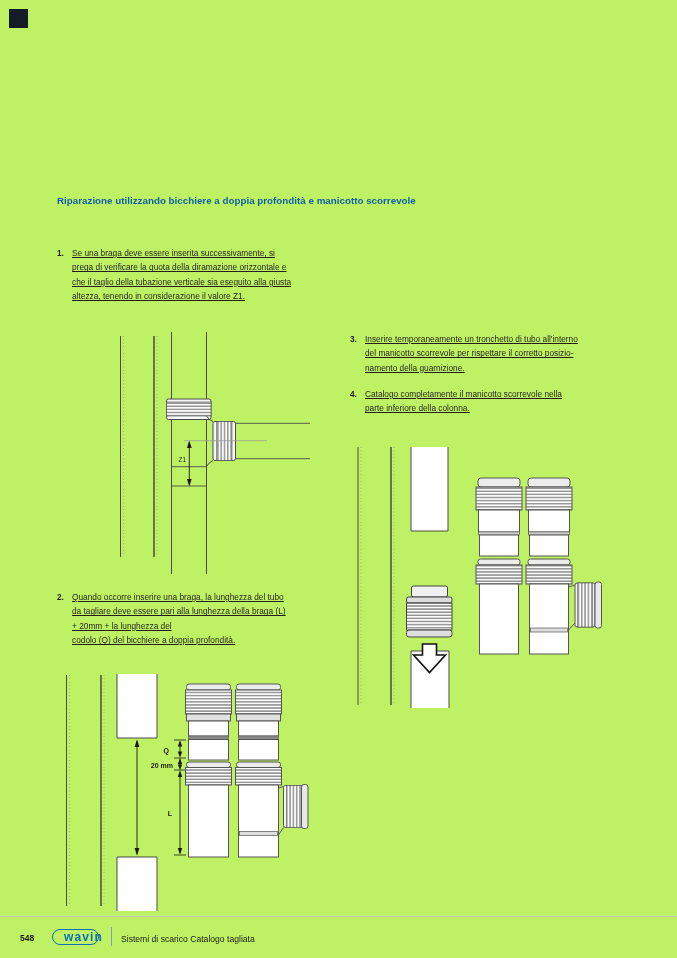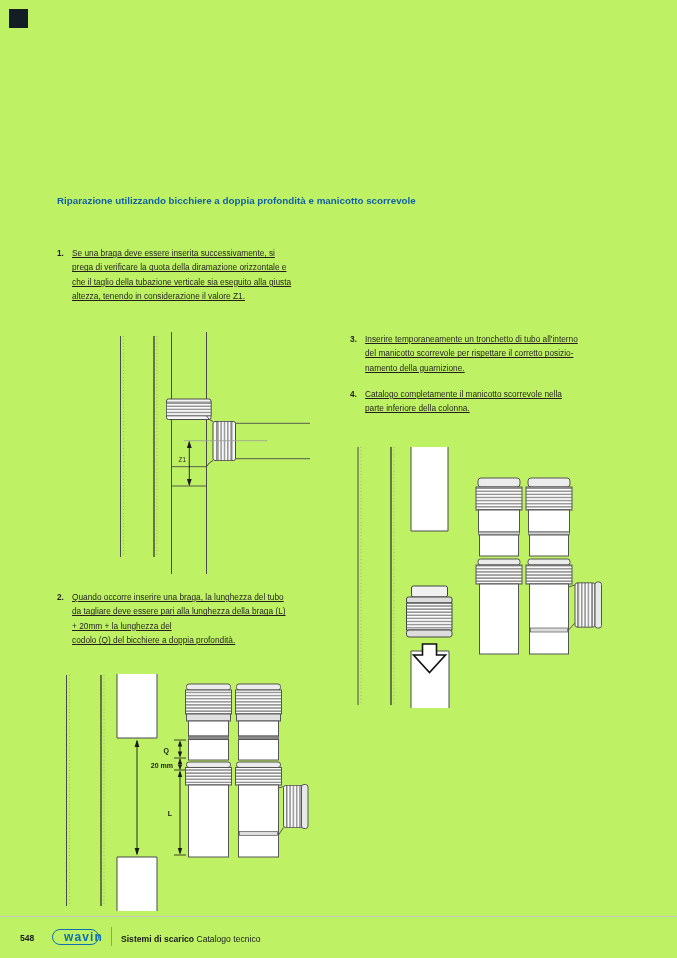--- a/index.html
+++ b/index.html
@@ -27,21 +27,21 @@
   .d3{left:350px;top:444px;}
   .footer-rule{position:absolute;left:0;top:916px;width:677px;height:1px;background:#c6c6c6;}
   .page-number{position:absolute;left:20px;top:933px;font-size:8.6px;font-weight:bold;color:#1a1a1a;}
   .logo{
     position:absolute;left:52px;top:929px;width:45px;height:14px;
     border:1.4px solid #0f6fb4;border-radius:9px;display:flex;align-items:center;justify-content:center;
   }
   .logo span{font-size:12px;font-weight:bold;color:#0f6fb4;letter-spacing:1.1px;margin-left:16px;}
   .footer-divider{position:absolute;left:111px;top:927px;width:1px;height:19px;background:#7f9db9;}
   .footer-series{position:absolute;left:121px;top:934px;font-size:8.6px;color:#1a1a1a;white-space:nowrap;}
-  .footer-series .bold{font-weight:bold;}
+  .footer-series .bold{font-weight:normal;}
   .footer-contact{position:absolute;right:47px;top:984px;font-size:8.6px;color:#333;white-space:nowrap;}
   svg .dimlabel{font-family:"Liberation Sans",sans-serif;font-size:7px;font-weight:bold;fill:#1a1a1a;}
   svg .dimlabel-sm{font-family:"Liberation Sans",sans-serif;font-size:6.4px;fill:#2a2a2a;}
 </style>
 </head>
 <body>
 
 <div class="page">
 
   <div class="corner-marker"></div>
@@ -270,17 +270,17 @@
 
   <div class="footer-rule"></div>
   <div class="page-number">548</div>
   <div class="logo">
     <span>wavin</span>
   </div>
   <div class="footer-divider"></div>
   <div class="footer-series">
     <span class="bold">Sistemi di scarico</span>
     <span> </span>
-    <span>Catalogo tecnico</span>
+    <span>Catalogo tagliata</span>
   </div>
   <div class="footer-contact">Tel. +39 0425 758811 | Fax +39 0425 756052</div>
 
 </div>
 
 </body></html>

